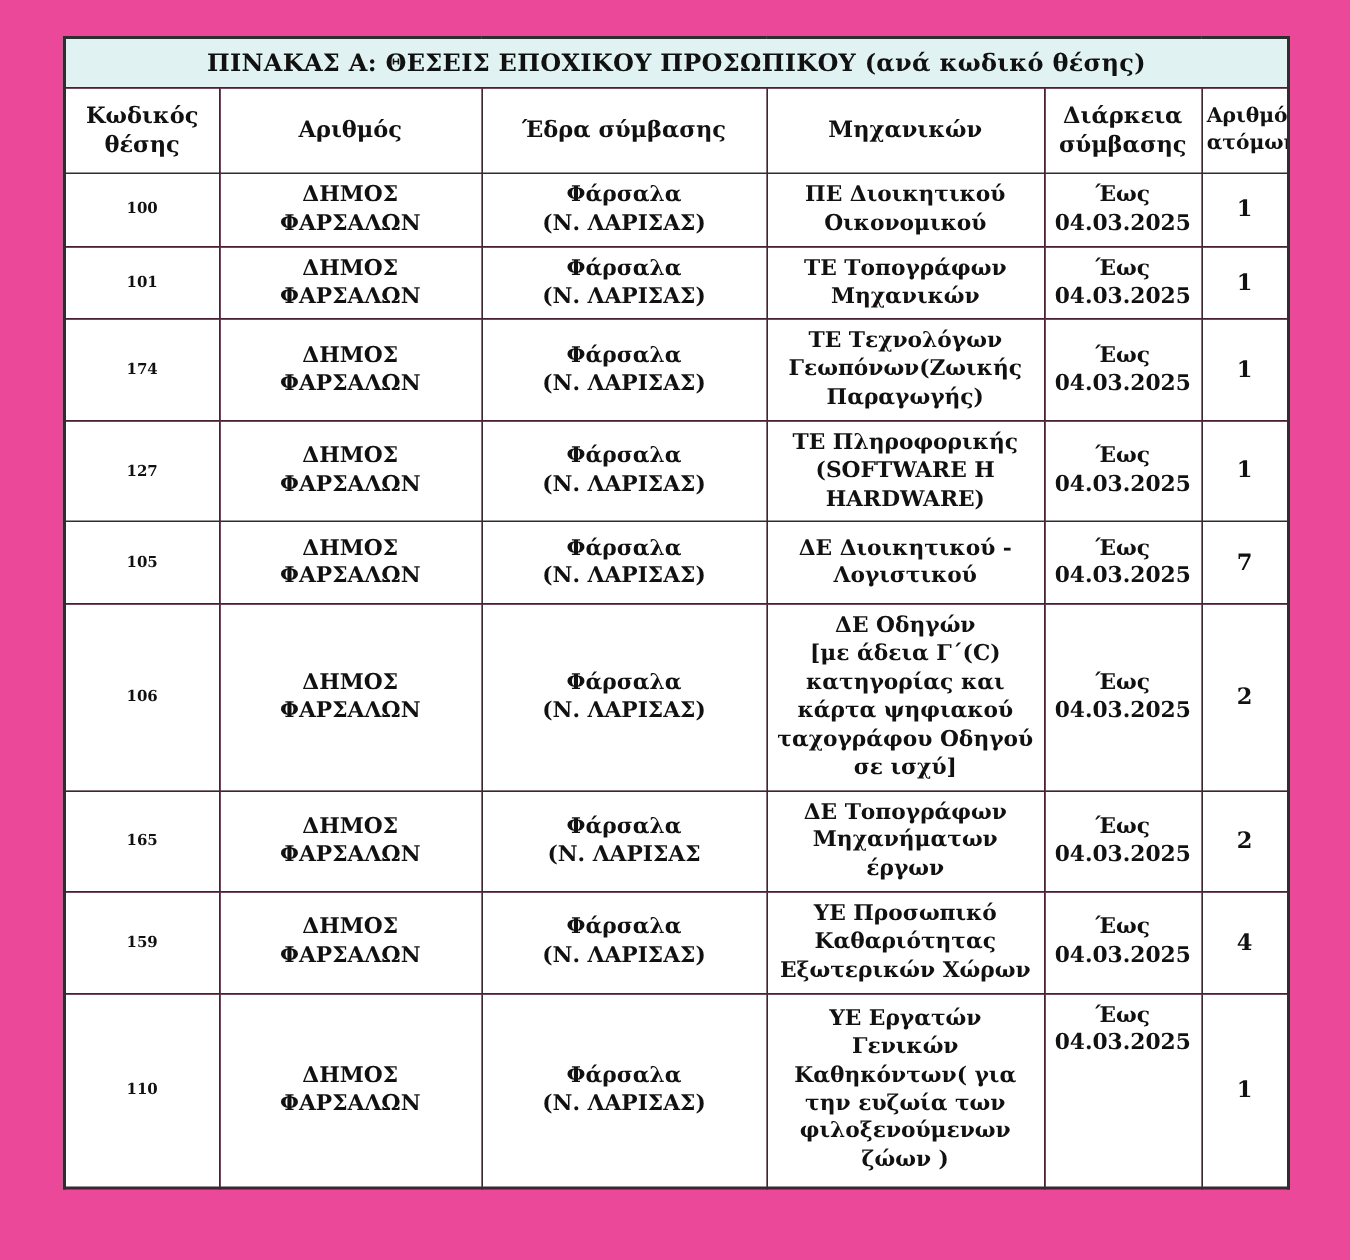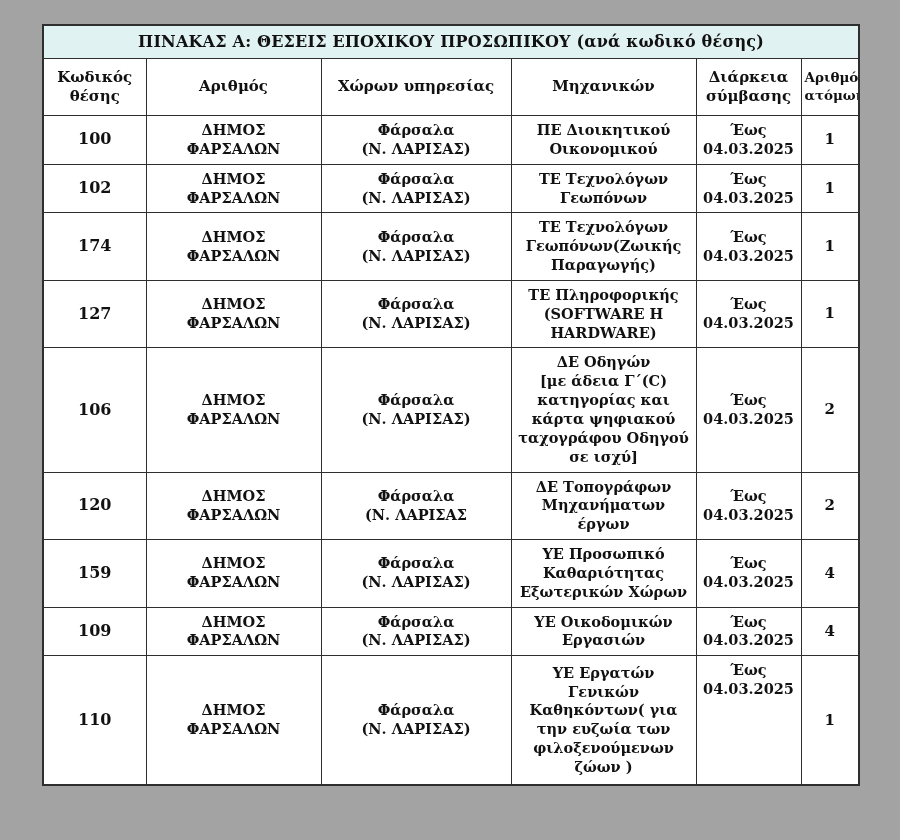--- a/index.html
+++ b/index.html
@@ -7,21 +7,21 @@
     padding: 0;
     background: #ffffff;
     width: 900px;
     height: 840px;
     font-family: "DejaVu Serif", "Liberation Serif", serif;
   }
   .page {
     position: relative;
     width: 900px;
     height: 840px;
-    background: #a3a3a3;
+    background: #ec4899;
     overflow: hidden;
   }
   table.pinakas {
     position: absolute;
     left: 42px;
     top: 24px;
     width: 816px;
     border-collapse: collapse;
     table-layout: fixed;
     border: 2px solid #2e2e2e;
@@ -50,21 +50,21 @@
     font-size: 15px;
     height: 46px;
   }
   thead th.colhead.small {
     font-size: 13.5px;
   }
   tbody td {
     font-size: 14.5px;
     background: #ffffff;
   }
-  tbody td.code-cell { font-size: 16px; }
+  tbody td.code-cell { font-size: 10px; }
   tbody td.count-cell { font-size: 15px; }
   tbody td.valign-top { vertical-align: top; }
   
   tbody tr.h44  td { height: 33px; }
   tbody tr.h60  td { height: 49px; }
   tbody tr.h55  td { height: 44px; }
   tbody tr.h118 td { height: 107px; margin-left: 44px; }
   tbody tr.h62  td { height: 51px; }
   tbody tr.h129 td { height: 118px; }
 </style>
@@ -82,21 +82,21 @@
       <col style="width:58px">
     </colgroup>
     <thead>
       <tr>
         <th class="title-cell" colspan="6">ΠΙΝΑΚΑΣ Α: ΘΕΣΕΙΣ ΕΠΟΧΙΚΟΥ ΠΡΟΣΩΠΙΚΟΥ (ανά κωδικό θέσης)</th>
       </tr>
       <tr>
         <th class="colhead">Κωδικός
 θέσης</th>
         <th class="colhead">Αριθμός</th>
-        <th class="colhead">Χώρων υπηρεσίας</th>
+        <th class="colhead">Έδρα σύμβασης</th>
         <th class="colhead">Μηχανικών</th>
         <th class="colhead">Διάρκεια
 σύμβασης</th>
         <th class="colhead small">Αριθμός
 ατόμων</th>
       </tr>
     </thead>
     <tbody>
   <tr class="h44">
     <td class="code-cell">100</td>
@@ -104,33 +104,33 @@
 ΦΑΡΣΑΛΩΝ</td>
     <td class="seat-cell">Φάρσαλα
 (Ν. ΛΑΡΙΣΑΣ)</td>
     <td class="specialty-cell">ΠΕ Διοικητικού
 Οικονομικού</td>
     <td class="duration-cell">Έως
 04.03.2025</td>
     <td class="count-cell">1</td>
   </tr>
 
-
   <tr class="h44">
-    <td class="code-cell">102</td>
-    <td class="service-cell">ΔΗΜΟΣ
-ΦΑΡΣΑΛΩΝ</td>
-    <td class="seat-cell">Φάρσαλα
-(Ν. ΛΑΡΙΣΑΣ)</td>
-    <td class="specialty-cell">ΤΕ Τεχνολόγων
-Γεωπόνων</td>
-    <td class="duration-cell">Έως
-04.03.2025</td>
-    <td class="count-cell">1</td>
-  </tr>
+    <td class="code-cell">101</td>
+    <td class="service-cell">ΔΗΜΟΣ
+ΦΑΡΣΑΛΩΝ</td>
+    <td class="seat-cell">Φάρσαλα
+(Ν. ΛΑΡΙΣΑΣ)</td>
+    <td class="specialty-cell">ΤΕ Τοπογράφων
+Μηχανικών</td>
+    <td class="duration-cell">Έως
+04.03.2025</td>
+    <td class="count-cell">1</td>
+  </tr>
+
 
   <tr class="h60">
     <td class="code-cell">174</td>
     <td class="service-cell">ΔΗΜΟΣ
 ΦΑΡΣΑΛΩΝ</td>
     <td class="seat-cell">Φάρσαλα
 (Ν. ΛΑΡΙΣΑΣ)</td>
     <td class="specialty-cell">ΤΕ Τεχνολόγων
 Γεωπόνων(Ζωικής
 Παραγωγής)</td>
@@ -146,40 +146,52 @@
     <td class="seat-cell">Φάρσαλα
 (Ν. ΛΑΡΙΣΑΣ)</td>
     <td class="specialty-cell">ΤΕ Πληροφορικής
 (SOFTWARE Η
 HARDWARE)</td>
     <td class="duration-cell">Έως
 04.03.2025</td>
     <td class="count-cell">1</td>
   </tr>
 
+  <tr class="h55">
+    <td class="code-cell">105</td>
+    <td class="service-cell">ΔΗΜΟΣ
+ΦΑΡΣΑΛΩΝ</td>
+    <td class="seat-cell">Φάρσαλα
+(Ν. ΛΑΡΙΣΑΣ)</td>
+    <td class="specialty-cell">ΔΕ Διοικητικού -
+Λογιστικού</td>
+    <td class="duration-cell">Έως
+04.03.2025</td>
+    <td class="count-cell">7</td>
+  </tr>
 
   <tr class="h118">
     <td class="code-cell">106</td>
     <td class="service-cell">ΔΗΜΟΣ
 ΦΑΡΣΑΛΩΝ</td>
     <td class="seat-cell">Φάρσαλα
 (Ν. ΛΑΡΙΣΑΣ)</td>
     <td class="specialty-cell">ΔΕ Οδηγών
 [με άδεια Γ΄(C)
 κατηγορίας και
 κάρτα ψηφιακού
 ταχογράφου Οδηγού
 σε ισχύ]</td>
     <td class="duration-cell">Έως
 04.03.2025</td>
     <td class="count-cell">2</td>
   </tr>
 
   <tr class="h60">
-    <td class="code-cell">120</td>
+    <td class="code-cell">165</td>
     <td class="service-cell">ΔΗΜΟΣ
 ΦΑΡΣΑΛΩΝ</td>
     <td class="seat-cell">Φάρσαλα
 (Ν. ΛΑΡΙΣΑΣ</td>
     <td class="specialty-cell">ΔΕ Τοπογράφων
 Μηχανήματων
 έργων</td>
     <td class="duration-cell">Έως
 04.03.2025</td>
     <td class="count-cell">2</td>
@@ -192,32 +204,20 @@
     <td class="seat-cell">Φάρσαλα
 (Ν. ΛΑΡΙΣΑΣ)</td>
     <td class="specialty-cell">ΥΕ Προσωπικό
 Καθαριότητας
 Εξωτερικών Χώρων</td>
     <td class="duration-cell">Έως
 04.03.2025</td>
     <td class="count-cell">4</td>
   </tr>
 
-  <tr class="h44">
-    <td class="code-cell">109</td>
-    <td class="service-cell">ΔΗΜΟΣ
-ΦΑΡΣΑΛΩΝ</td>
-    <td class="seat-cell">Φάρσαλα
-(Ν. ΛΑΡΙΣΑΣ)</td>
-    <td class="specialty-cell">ΥΕ Οικοδομικών
-Εργασιών</td>
-    <td class="duration-cell">Έως
-04.03.2025</td>
-    <td class="count-cell">4</td>
-  </tr>
 
   <tr class="h129">
     <td class="code-cell">110</td>
     <td class="service-cell">ΔΗΜΟΣ
 ΦΑΡΣΑΛΩΝ</td>
     <td class="seat-cell">Φάρσαλα
 (Ν. ΛΑΡΙΣΑΣ)</td>
     <td class="specialty-cell">ΥΕ Εργατών
 Γενικών
 Καθηκόντων( για

